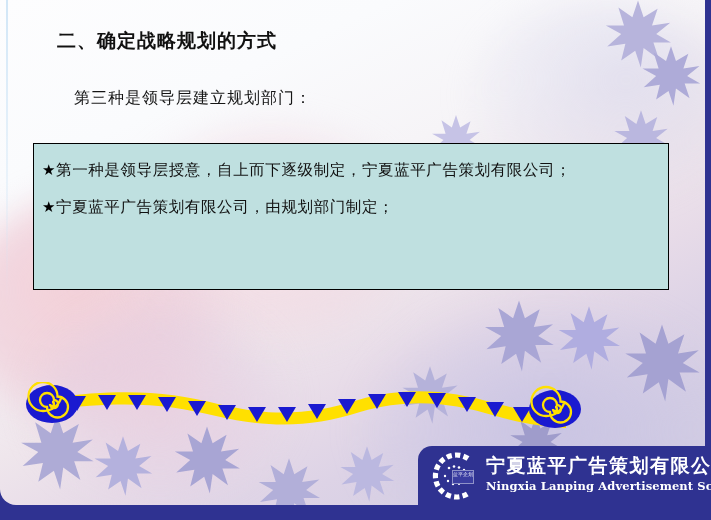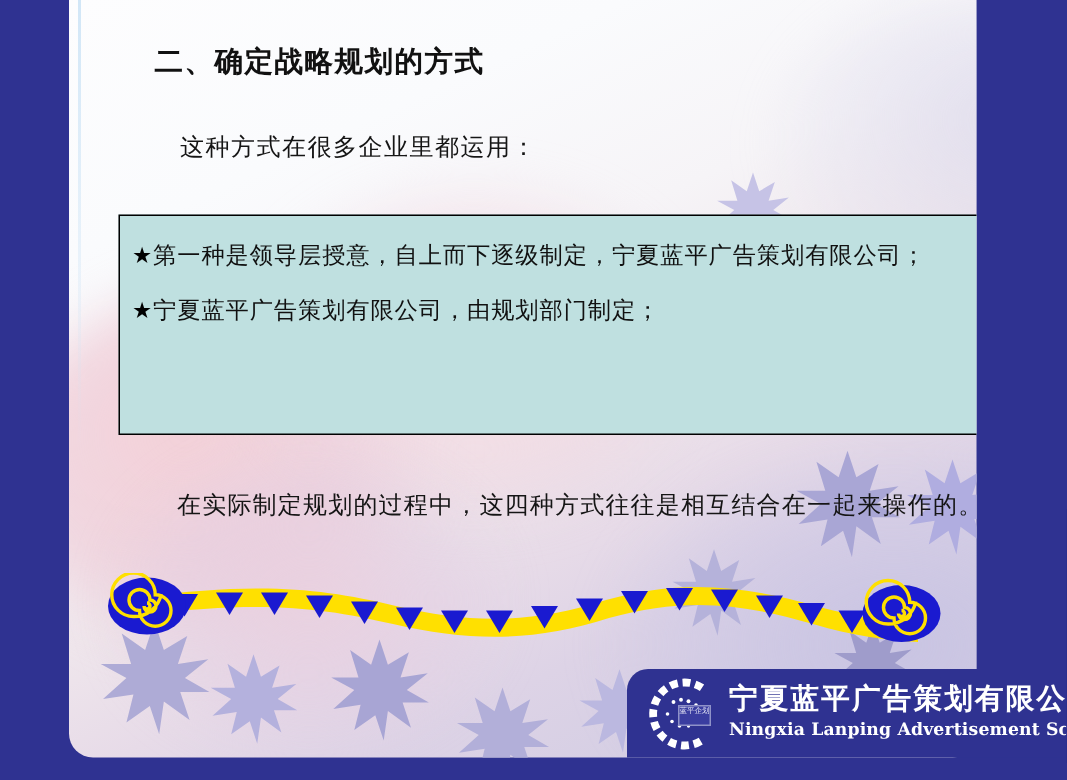--- a/index.html
+++ b/index.html
@@ -21,36 +21,35 @@
     height: 520px;
     overflow: hidden;
     background: #2f3291; 
   }
 
   
   #panel {
     position: absolute;
     left: 0;
     top: 0;
-    width: 605px;
+    width: 705px;
     height: 505px;
     border-bottom-right-radius: 16px;
     border-bottom-left-radius: 16px;
     overflow: hidden;
     background:
       linear-gradient(155deg,
         #fdfdfe 0%,
         #fafbfd 22%,
         #f6f4f7 40%,
         #efe6ec 55%,
         #e7dbe8 66%,
         #ddd3e6 76%,
         #d6cfe4 86%,
         #d2cce2 100%);
-    margin-left: 46px;
   }
 
   
   .bg-blob {
     position: absolute;
     border-radius: 50%;
     filter: blur(16px);
     pointer-events: none;
   }
   .blob-rose-a {
@@ -297,32 +296,31 @@
         </svg>
     </div>
     <div class="leaf" style="left:508px; top:410px;">
       <svg width="56" height="64" viewBox="0 0 100 100">
           <path fill="#9f9ccb" d="M50 2 L58 26 L78 14 L70 38 L96 34 L76 50 L97 62 L72 62 L80 86 L58 70 L54 98 L46 74 L26 88 L32 64 L6 68 L26 50 L4 38 L30 38 L22 12 L42 26 Z"></path>
         </svg>
     </div>
 
     <div id="title">二、确定战略规划的方式</div>
 
-    <div id="lead">这种方式在很多企业里都运用：</div>
+    <div id="lead">第三种是领导层建立规划部门：</div>
 
     <div id="callout">
       <div class="callout-line">
         <span class="star">★</span><span>第一种是领导层授意，自上而下逐级制定，宁夏蓝平广告策划有限公司；</span>
       </div>
       <div class="callout-line">
         <span class="star">★</span><span>宁夏蓝平广告策划有限公司，由规划部门制定；</span>
       </div>
     </div>
 
-    <div id="closing">在实际制定规划的过程中，这四种方式往往是相互结合在一起来操作的。</div>
 
     <div id="divider">
       <svg width="570" height="50" viewBox="0 0 570 50">
 
         <path d="M30 16 C 110 6, 150 10, 200 22 C 250 34, 290 34, 340 18 C 390 4, 430 8, 480 22 C 510 30, 530 33, 548 34 L548 46 C 528 45, 505 42, 478 34 C 430 20, 392 16, 342 30 C 292 46, 250 46, 198 34 C 150 23, 112 18, 30 28 Z" fill="#ffe000"></path>
 
         <polygon points="50,14 68,14 59,29" fill="#1a1ad0"></polygon>
         <polygon points="80,13 98,13 89,28" fill="#1a1ad0"></polygon>
         <polygon points="110,13 128,13 119,28" fill="#1a1ad0"></polygon>
         <polygon points="140,15 158,15 149,30" fill="#1a1ad0"></polygon>

